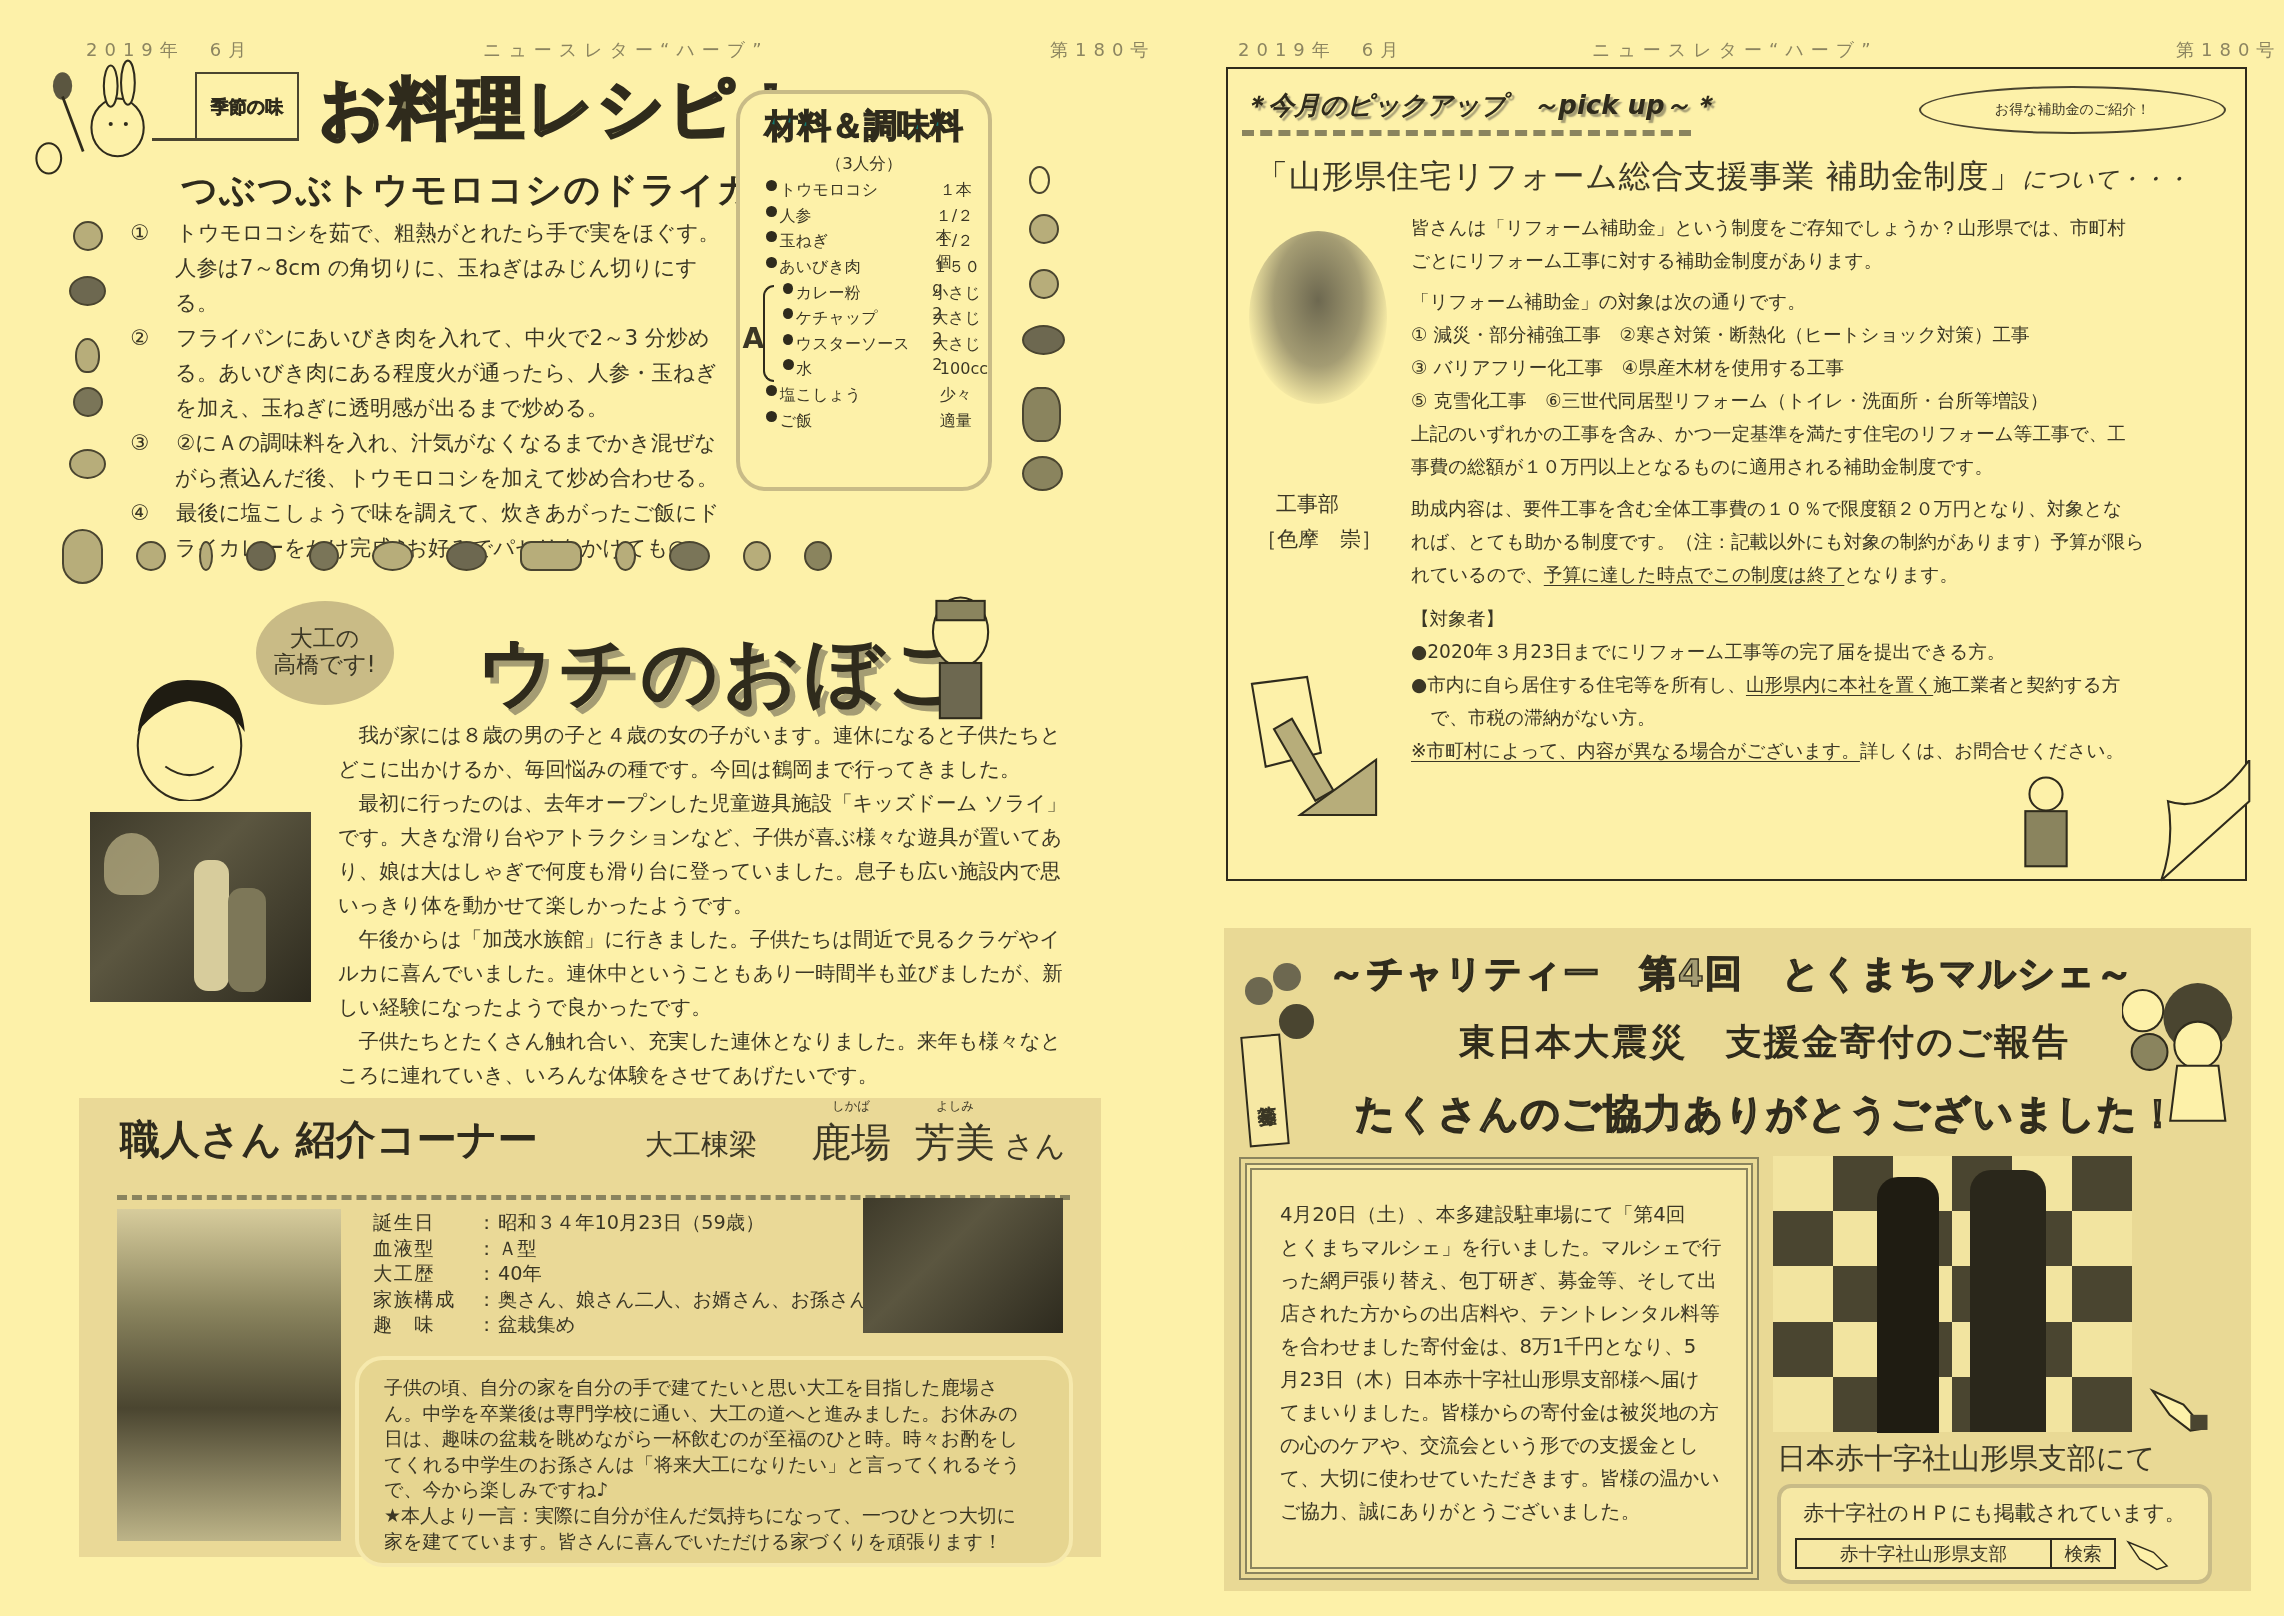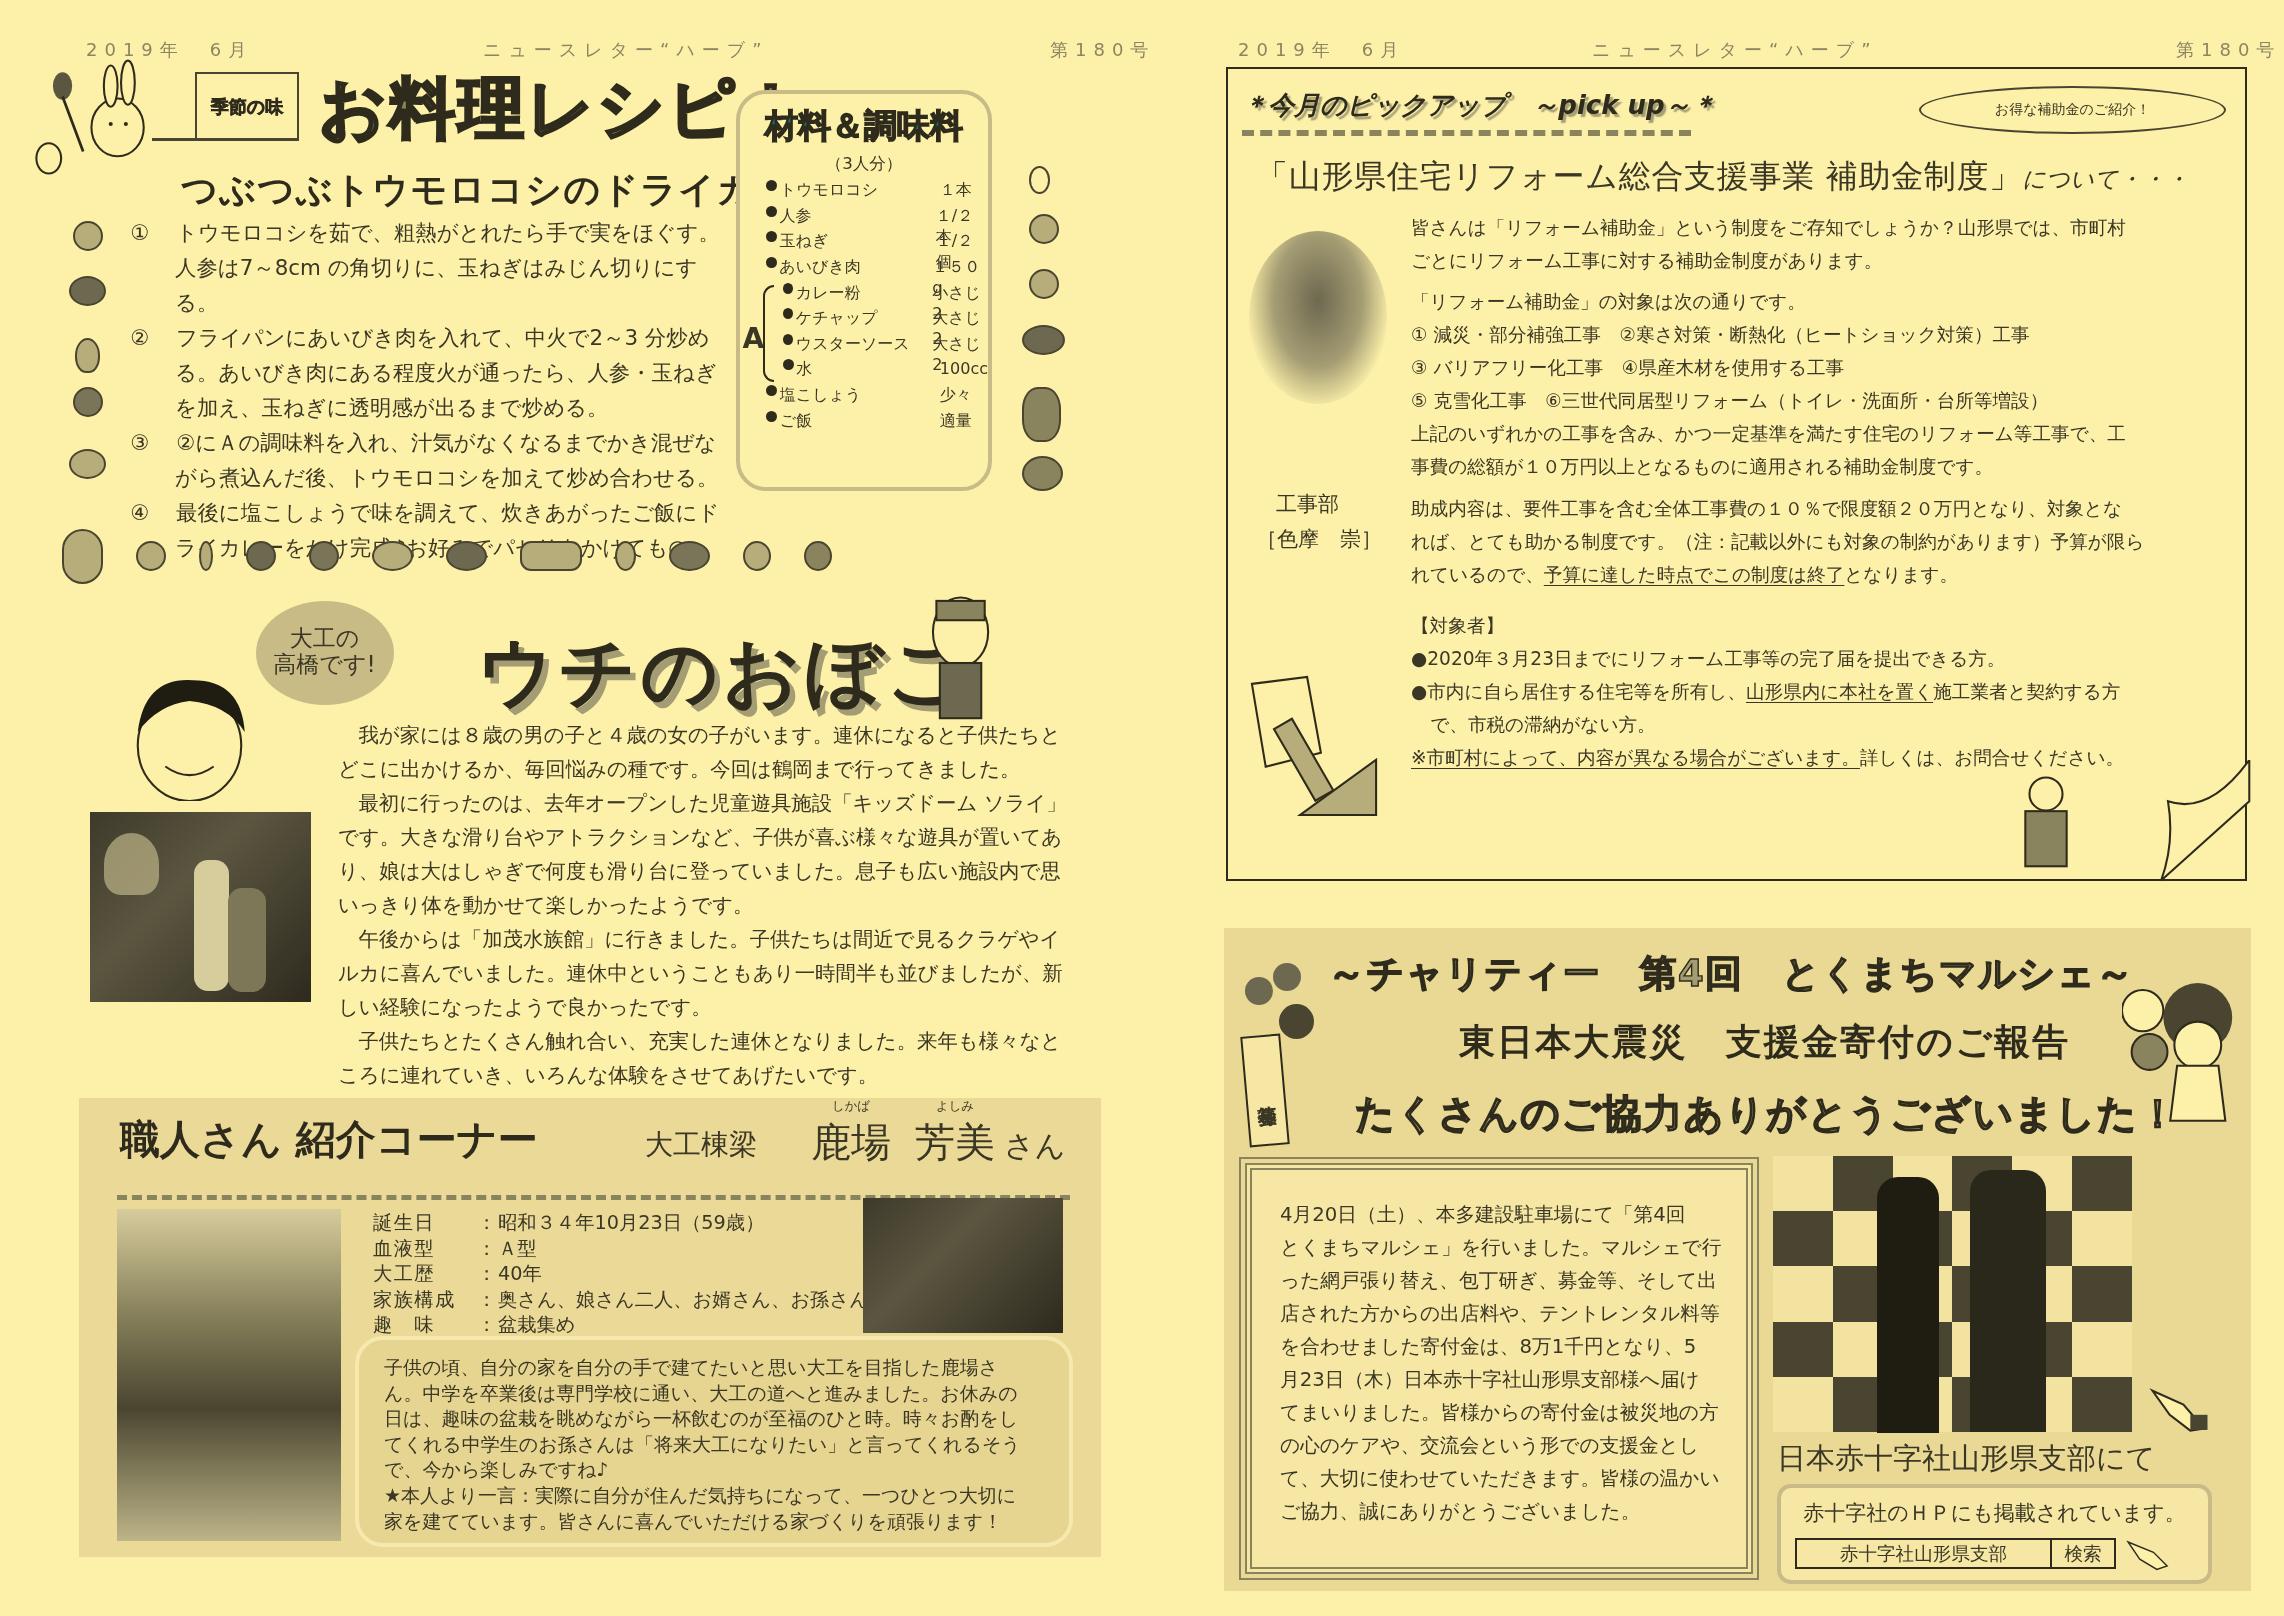--- a/index.html
+++ b/index.html
@@ -21,21 +21,21 @@
   .dot { display:inline-block; width: 11px; height:11px; border-radius:50%; background:#2f2b1c; margin-right: 2.8px; vertical-align: middle; }
   .veg { width: 30px; height: 30px; border-radius: 50%; background: #b7ad7a; border: 2.1px solid #4a4530; }
   .cloud { background: #c9bb86; border-radius: 50%; }
   .uchi-title { font-size: 76px; font-weight: bold; color: #2f2b1c; letter-spacing: 4.1px; text-shadow: 5.5px 5.5px 0 #a49c73; }
   .essay p { font-size: 20.4px; line-height: 34px; white-space: nowrap; }
   .photo { background: linear-gradient(135deg, #3e3a2a 0%, #5b5640 40%, #2d2a1e 100%); }
   .worker-box { background: #ead997; }
   .worker-title { font-size: 40px; font-weight: bold; color: #2f2b1c; }
   .profile-row { font-size: 19.3px; height: 25.6px; display:flex; }
   .profile-label { width: 104px; letter-spacing: 1.4px; }
-  .comment-box { border: 4.1px solid #f6e9ad; border-radius: 28px; background: #e6d590; }
+  .comment-box { border: 4.1px solid #f6e9ad; border-radius: 28px; background: #e6d590; margin-top: 20px; }
   .comment-box p { font-size: 19px; line-height: 25.6px; white-space: nowrap; }
 
   
   .pick-frame { border: 2.8px solid #2f2b1c; }
   .pick-title { font-size: 26px; font-weight: bold; font-style: italic; color:#2f2b1c; text-shadow: 2.8px 2.8px 1.4px #a49c73; }
   .oval { border: 2.1px double #4a4530; border-radius: 50%; display:flex; align-items:center; justify-content:center; font-size: 14px; }
   .sub-headline { font-size: 32px; letter-spacing: 0.7px; }
   .body-r { font-size: 18.6px; line-height: 33px; white-space: nowrap; }
   .u { text-decoration: underline; text-underline-offset: 4.1px; }
   .call { font-size: 28px; line-height: 40px; }
@@ -301,21 +301,21 @@
     <div>ごとにリフォーム工事に対する補助金制度があります。</div>
     <div style="margin-top:8.3px;">「リフォーム補助金」の対象は次の通りです。</div>
     <div>① 減災・部分補強工事　②寒さ対策・断熱化（ヒートショック対策）工事</div>
     <div>③ バリアフリー化工事　④県産木材を使用する工事</div>
     <div>⑤ 克雪化工事　⑥三世代同居型リフォーム（トイレ・洗面所・台所等増設）</div>
     <div>上記のいずれかの工事を含み、かつ一定基準を満たす住宅のリフォーム等工事で、工</div>
     <div>事費の総額が１０万円以上となるものに適用される補助金制度です。</div>
     <div style="margin-top:8.3px;">助成内容は、要件工事を含む全体工事費の１０％で限度額２０万円となり、対象とな</div>
     <div>れば、とても助かる制度です。（注：記載以外にも対象の制約があります）予算が限ら</div>
     <div><span>れているので、</span><span class="u">予算に達した時点でこの制度は終了</span><span>となります。</span></div>
-    <div style="margin-top:18px;">【対象者】</div>
+    <div style="margin-top:11px;">【対象者】</div>
     <div>●2020年３月23日までにリフォーム工事等の完了届を提出できる方。</div>
     <div><span>●市内に自ら居住する住宅等を所有し、</span><span class="u">山形県内に本社を置く</span><span>施工業者と契約する方</span></div>
     <div style="padding-left:19.3px;">で、市税の滞納がない方。</div>
     <div><span class="u">※市町村によって、内容が異なる場合がございます。</span><span>詳しくは、お問合せください。</span></div>
   </div>
   <svg class="abs" style="left:787px;top:704px;" width="62" height="97" viewBox="0 0 90 140">
     <circle cx="45" cy="30" r="24" fill="#fdf1a9" stroke="#2f2b1c" stroke-width="3"></circle>
     <rect x="15" y="55" width="60" height="80" fill="#8a845e" stroke="#2f2b1c" stroke-width="3"></rect>
   </svg>
   <svg class="abs" style="left:919px;top:691px;" width="104" height="124" viewBox="0 0 150 180">

